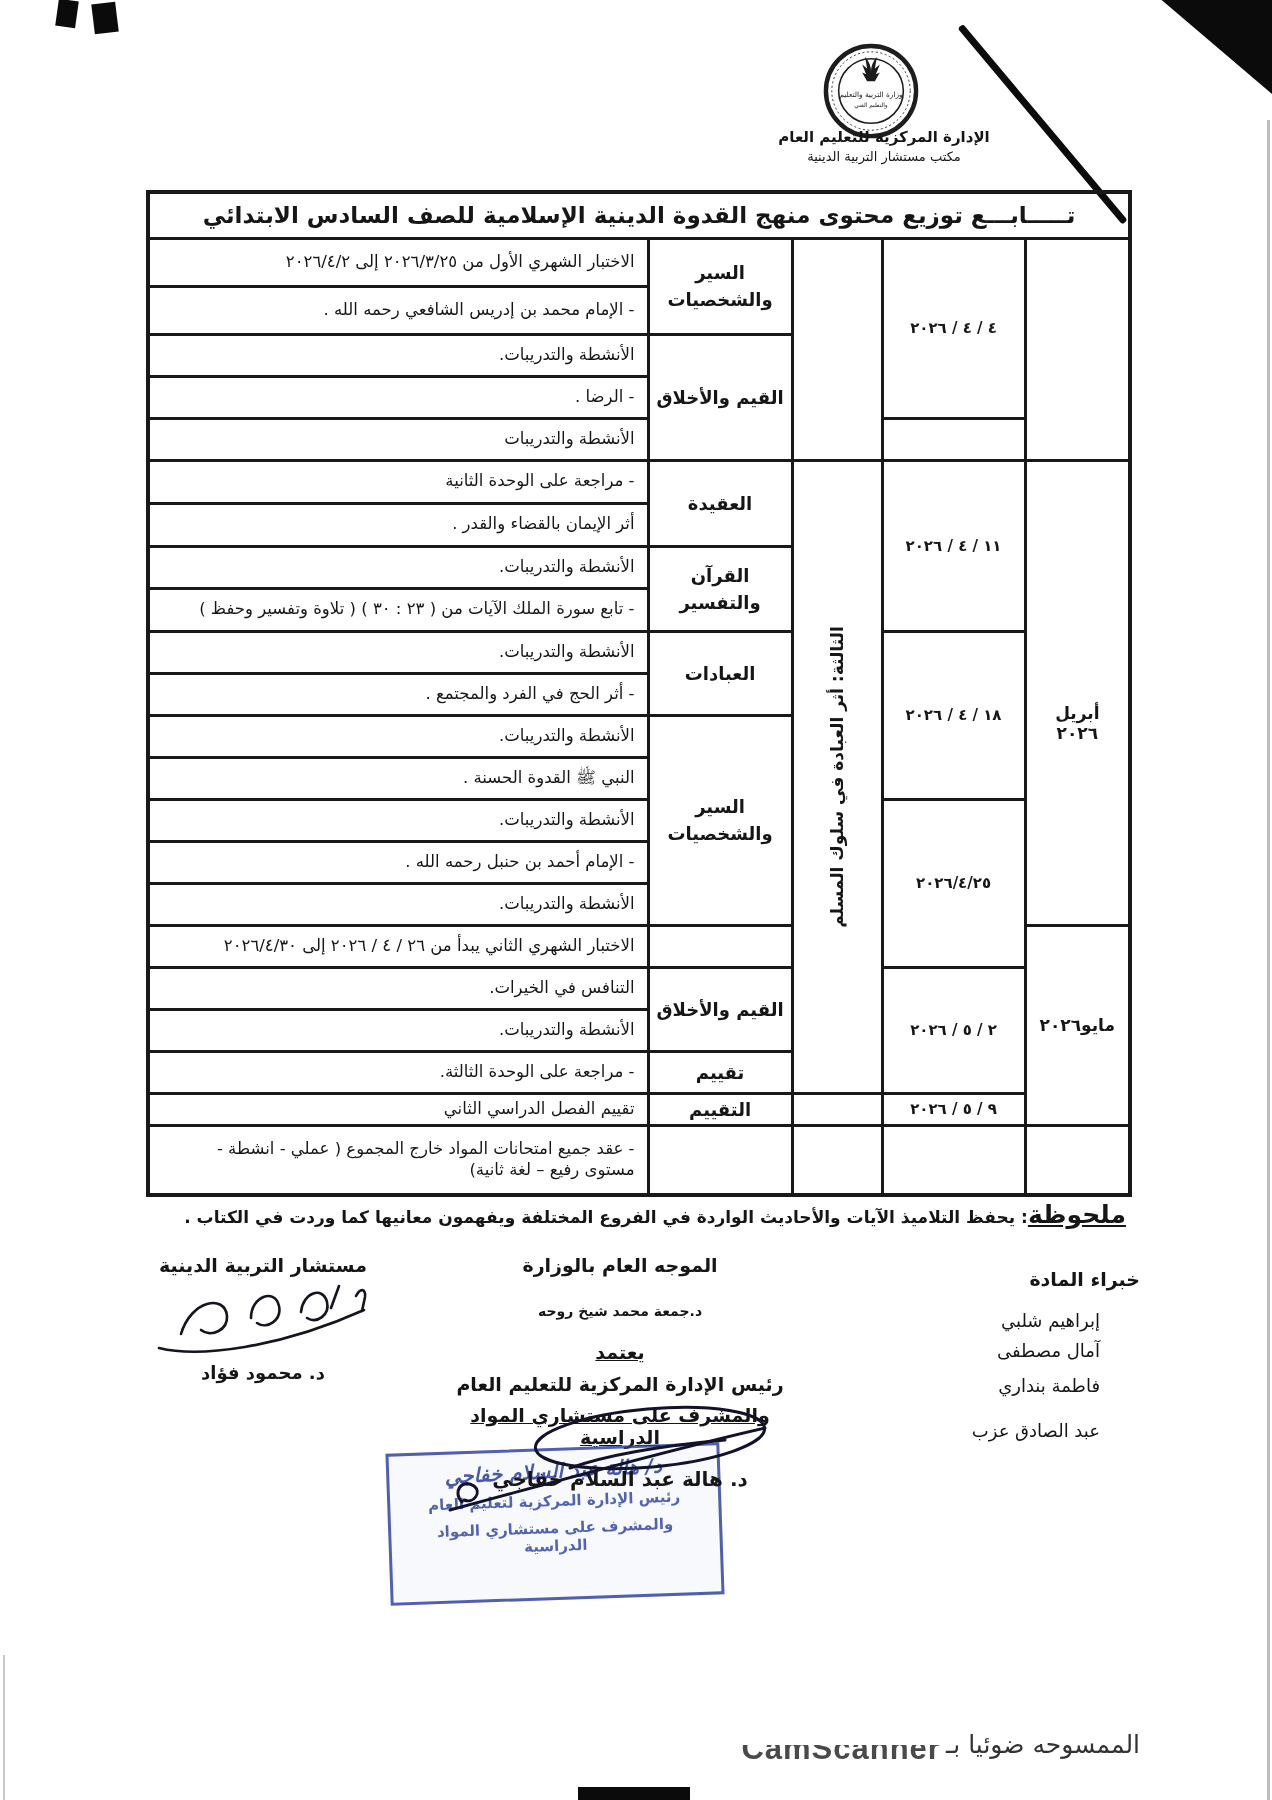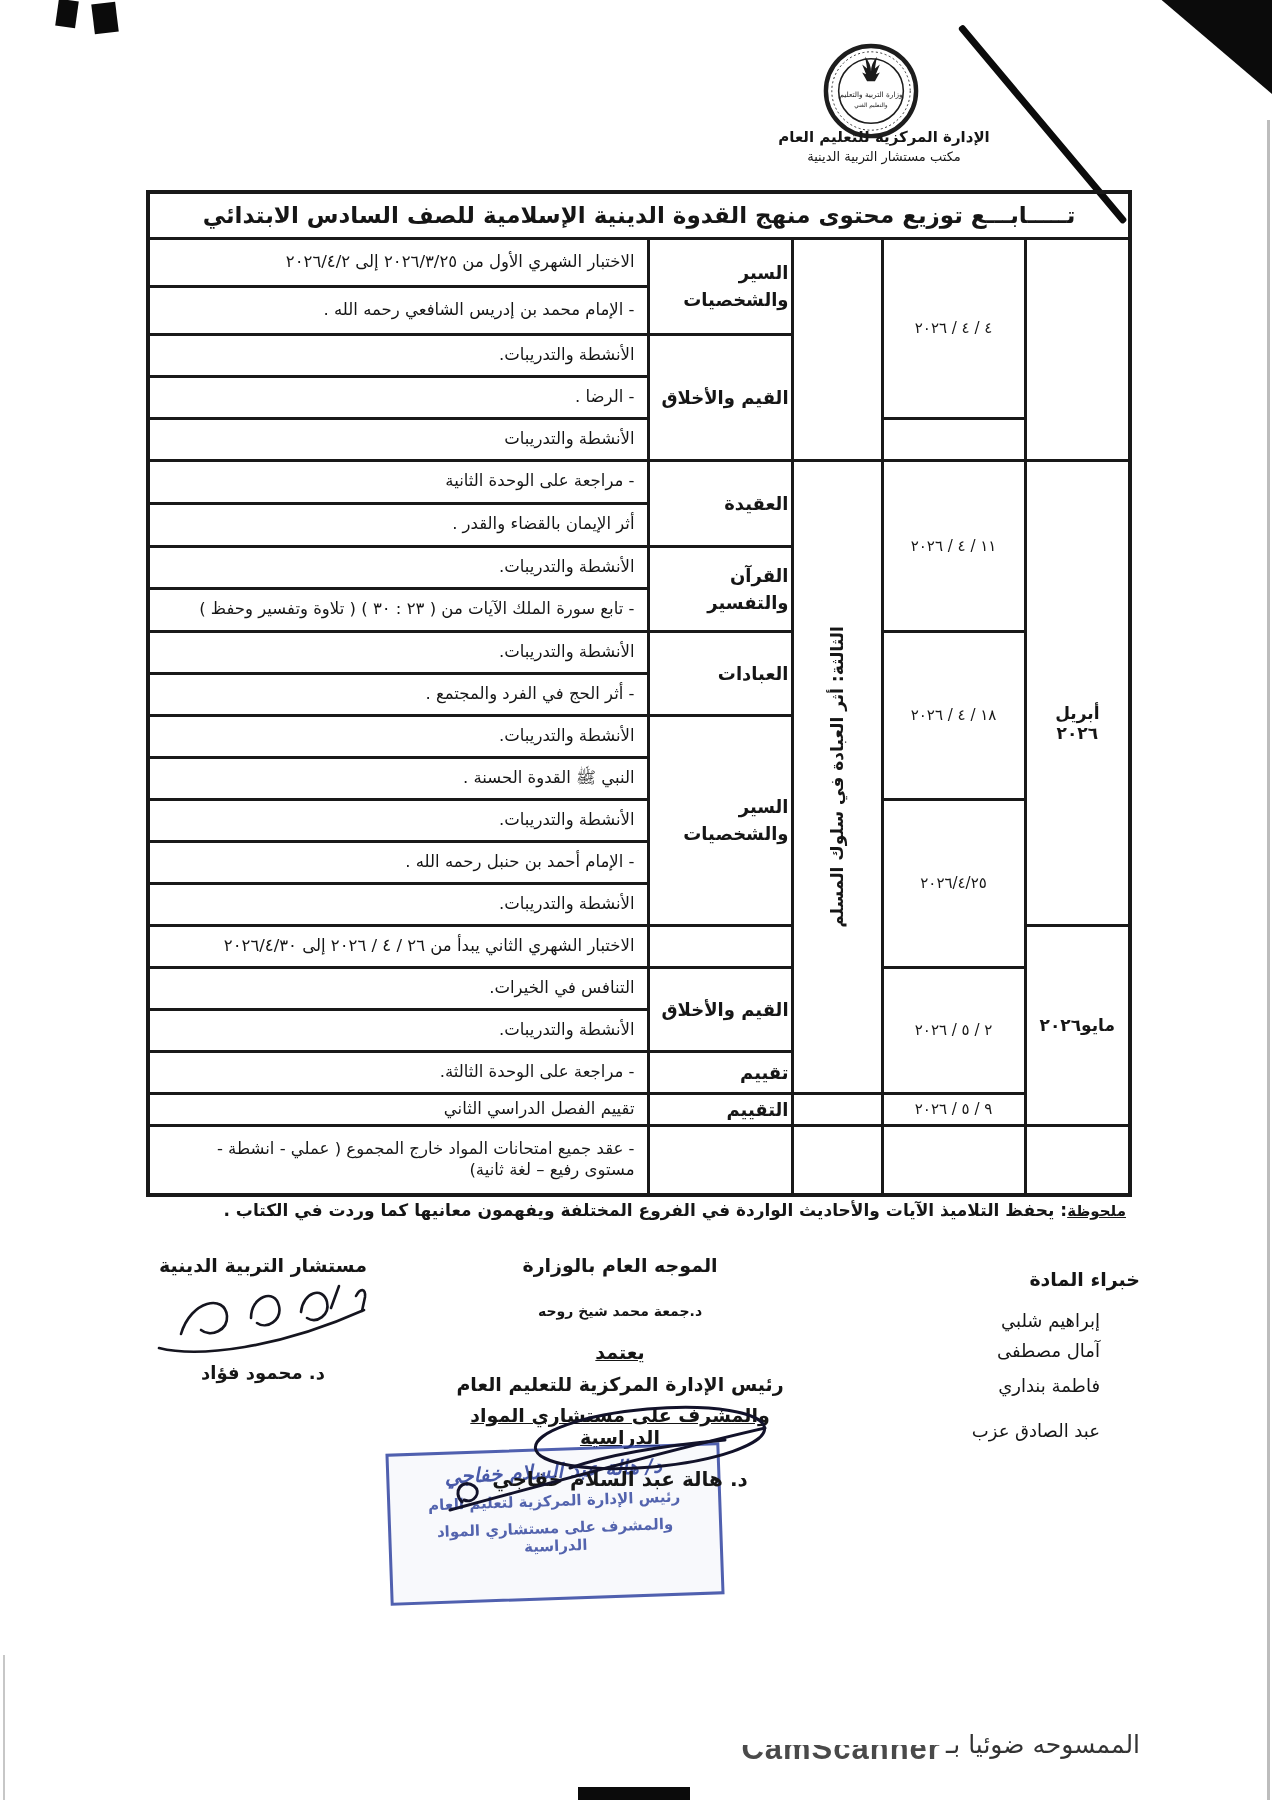--- a/index.html
+++ b/index.html
@@ -37,35 +37,35 @@
     border-collapse:collapse; table-layout:fixed; direction:rtl; }
   .sched col.c-month { width:105px; }
   .sched col.c-date  { width:143px; }
   .sched col.c-unit  { width:90px;  }
   .sched col.c-topic { width:144px; }
   .sched col.c-content { width:500px; }
   .sched td { border:3px solid #191919; vertical-align:middle; }
   .sched { border:4px solid #191919; }
   .title-cell { text-align:center; font-weight:bold; font-size:23px; height:46px; }
   .content-cell { text-align:right; padding:2px 12px; font-size:16.5px; line-height:1.25; }
-  .topic-cell { font-weight:bold; font-size:18px; line-height:1.5; padding:0 2px; }
-  .date-cell { text-align:center; font-weight:normal; font-size:15px; letter-spacing:1px; }
+  .topic-cell { text-align:center; font-weight:bold; font-size:18px; line-height:1.5; padding:0 2px; }
+  .date-cell { text-align:center; font-weight:bold; font-size:15px; letter-spacing:1px; }
   .month-cell { text-align:center; font-weight:bold; font-size:17px; }
   .month-april { vertical-align:top; padding-top:60px; }
   .unit-cell { position:relative; }
   .unit-inner { position:absolute; left:50%; top:50%; width:610px;
     transform:translate(-50%,-50%) rotate(-90deg);
     text-align:center; font-weight:bold; font-size:17px; white-space:nowrap; }
   tr.h48{height:48px} tr.h46{height:46px} tr.h43{height:43px} tr.h42{height:42px}
   tr.h32{height:32px} tr.h70{height:70px}
 
   
   .note { position:absolute; right:146px; top:1200px; width:995px; text-align:right;
     font-size:17px; font-weight:bold; }
-  .note-label { text-decoration:underline; font-size:15px; }
+  .note-label { text-decoration:underline; font-size:25px; }
 
   
   .sig-experts { position:absolute; right:132px; top:1268px; width:320px; text-align:right; }
   .sig-experts .block-title { font-size:19px; font-weight:bold; }
   .sig-experts .expert-name { font-size:18px; padding-right:40px; }
   .en-1 { margin-top:20px; } .en-2 { margin-top:9px; } .en-3 { margin-top:14px; } .en-4 { margin-top:24px; }
 
   .sig-mid { position:absolute; left:430px; top:1254px; width:380px; text-align:center; }
   .sig-mid .mid-title { font-size:19px; font-weight:bold; }
   .sig-mid .mid-name { font-size:14px; font-weight:bold; margin-top:27px; }

